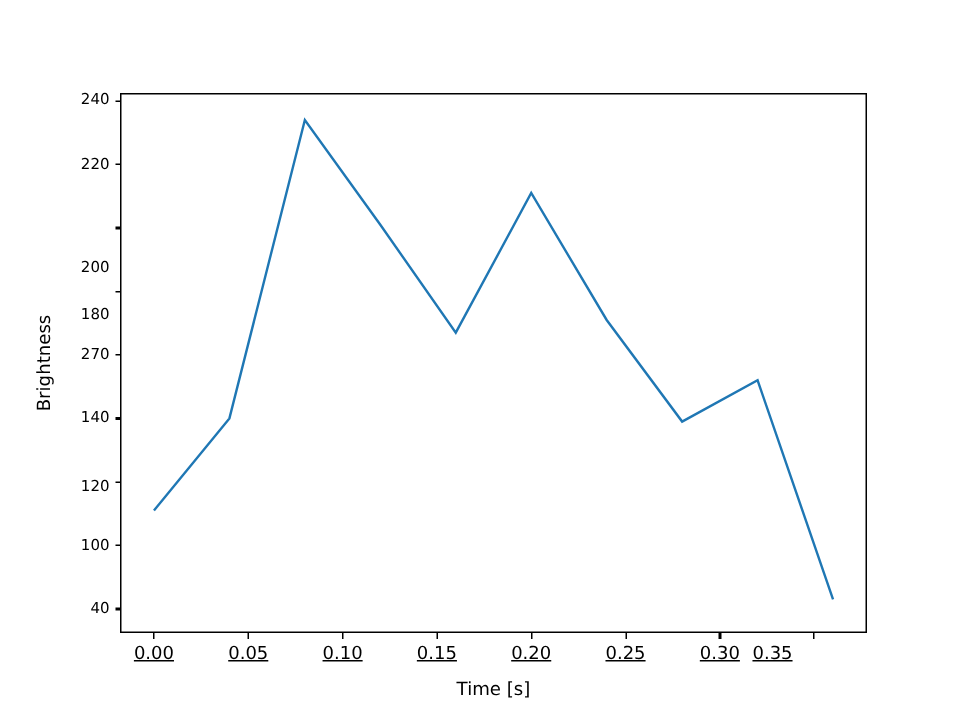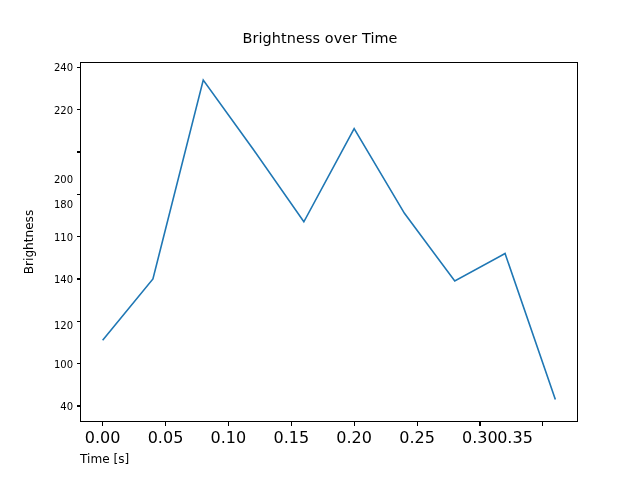--- a/index.html
+++ b/index.html
@@ -59,24 +59,25 @@
   }
   .ytick-mark {
     position: absolute;
     width: 3.5px;
     height: 1.1px;
     background: #000000;
   }
   .xtick-label {
     position: absolute;
     top: 0;
-    font-size: 16px;
+    font-size: 12px;
     color: #000000;
     transform: translateX(-50%);
     white-space: nowrap;
+    text-decoration: underline;
   }
   .xtick-mark {
     position: absolute;
     width: 1.1px;
     height: 3.5px;
     background: #000000;
   }
   #ytick-label-layer {
     position: absolute;
     left: 0;
@@ -89,21 +90,21 @@
     left: 0;
     top: 428px;
     width: 640px;
     height: 20px;
   }
   #xlabel {
     position: absolute;
     left: 80px;
     top: 452px;
     width: 498px;
-    text-align: left;
+    text-align: center;
     font-size: 12.1px;
     color: #000000;
   }
   #ylabel {
     position: absolute;
     left: 0px;
     top: 0px;
     width: 360px;
     height: 16px;
     font-size: 12.1px;
@@ -112,31 +113,30 @@
     transform-origin: 0 0;
     transform: translate(22px, 422px) rotate(-90deg);
     white-space: nowrap;
   }
 </style>
 </head>
 <body>
 
 <div id="figure">
 
-  <div id="chart-title">Brightness over Time</div>
 
   <div id="ylabel">Brightness</div>
 
   <div id="ytick-label-layer">
       <div class="ytick-label" style="top: 405.915px;">40</div>
       <div class="ytick-label" style="top: 363.587px;">100</div>
       <div class="ytick-label" style="top: 325px;">120</div>
       <div class="ytick-label" style="top: 278.931px;">140</div>
-      <div class="ytick-label" style="top: 236.603px;">110</div>
-      <div class="ytick-label" style="top: 204px;">180</div>
+      <div class="ytick-label" style="top: 236.603px;">270</div>
+      <div class="ytick-label" style="top: 210px;">180</div>
       <div class="ytick-label" style="top: 151.947px; margin-top: 27px;">200</div>
       <div class="ytick-label" style="top: 109.619px; margin-left: 25px;">220</div>
       <div class="ytick-label" style="top: 67.291px;">240</div>
     </div>
   <div id="xtick-label-layer">
       <div class="xtick-label" style="left: 102.636px;">0.00</div>
       <div class="xtick-label" style="left: 165.515px;">0.05</div>
       <div class="xtick-label" style="left: 228.394px;">0.10</div>
       <div class="xtick-label" style="left: 291.273px;">0.15</div>
       <div class="xtick-label" style="left: 354.152px;">0.20</div>

